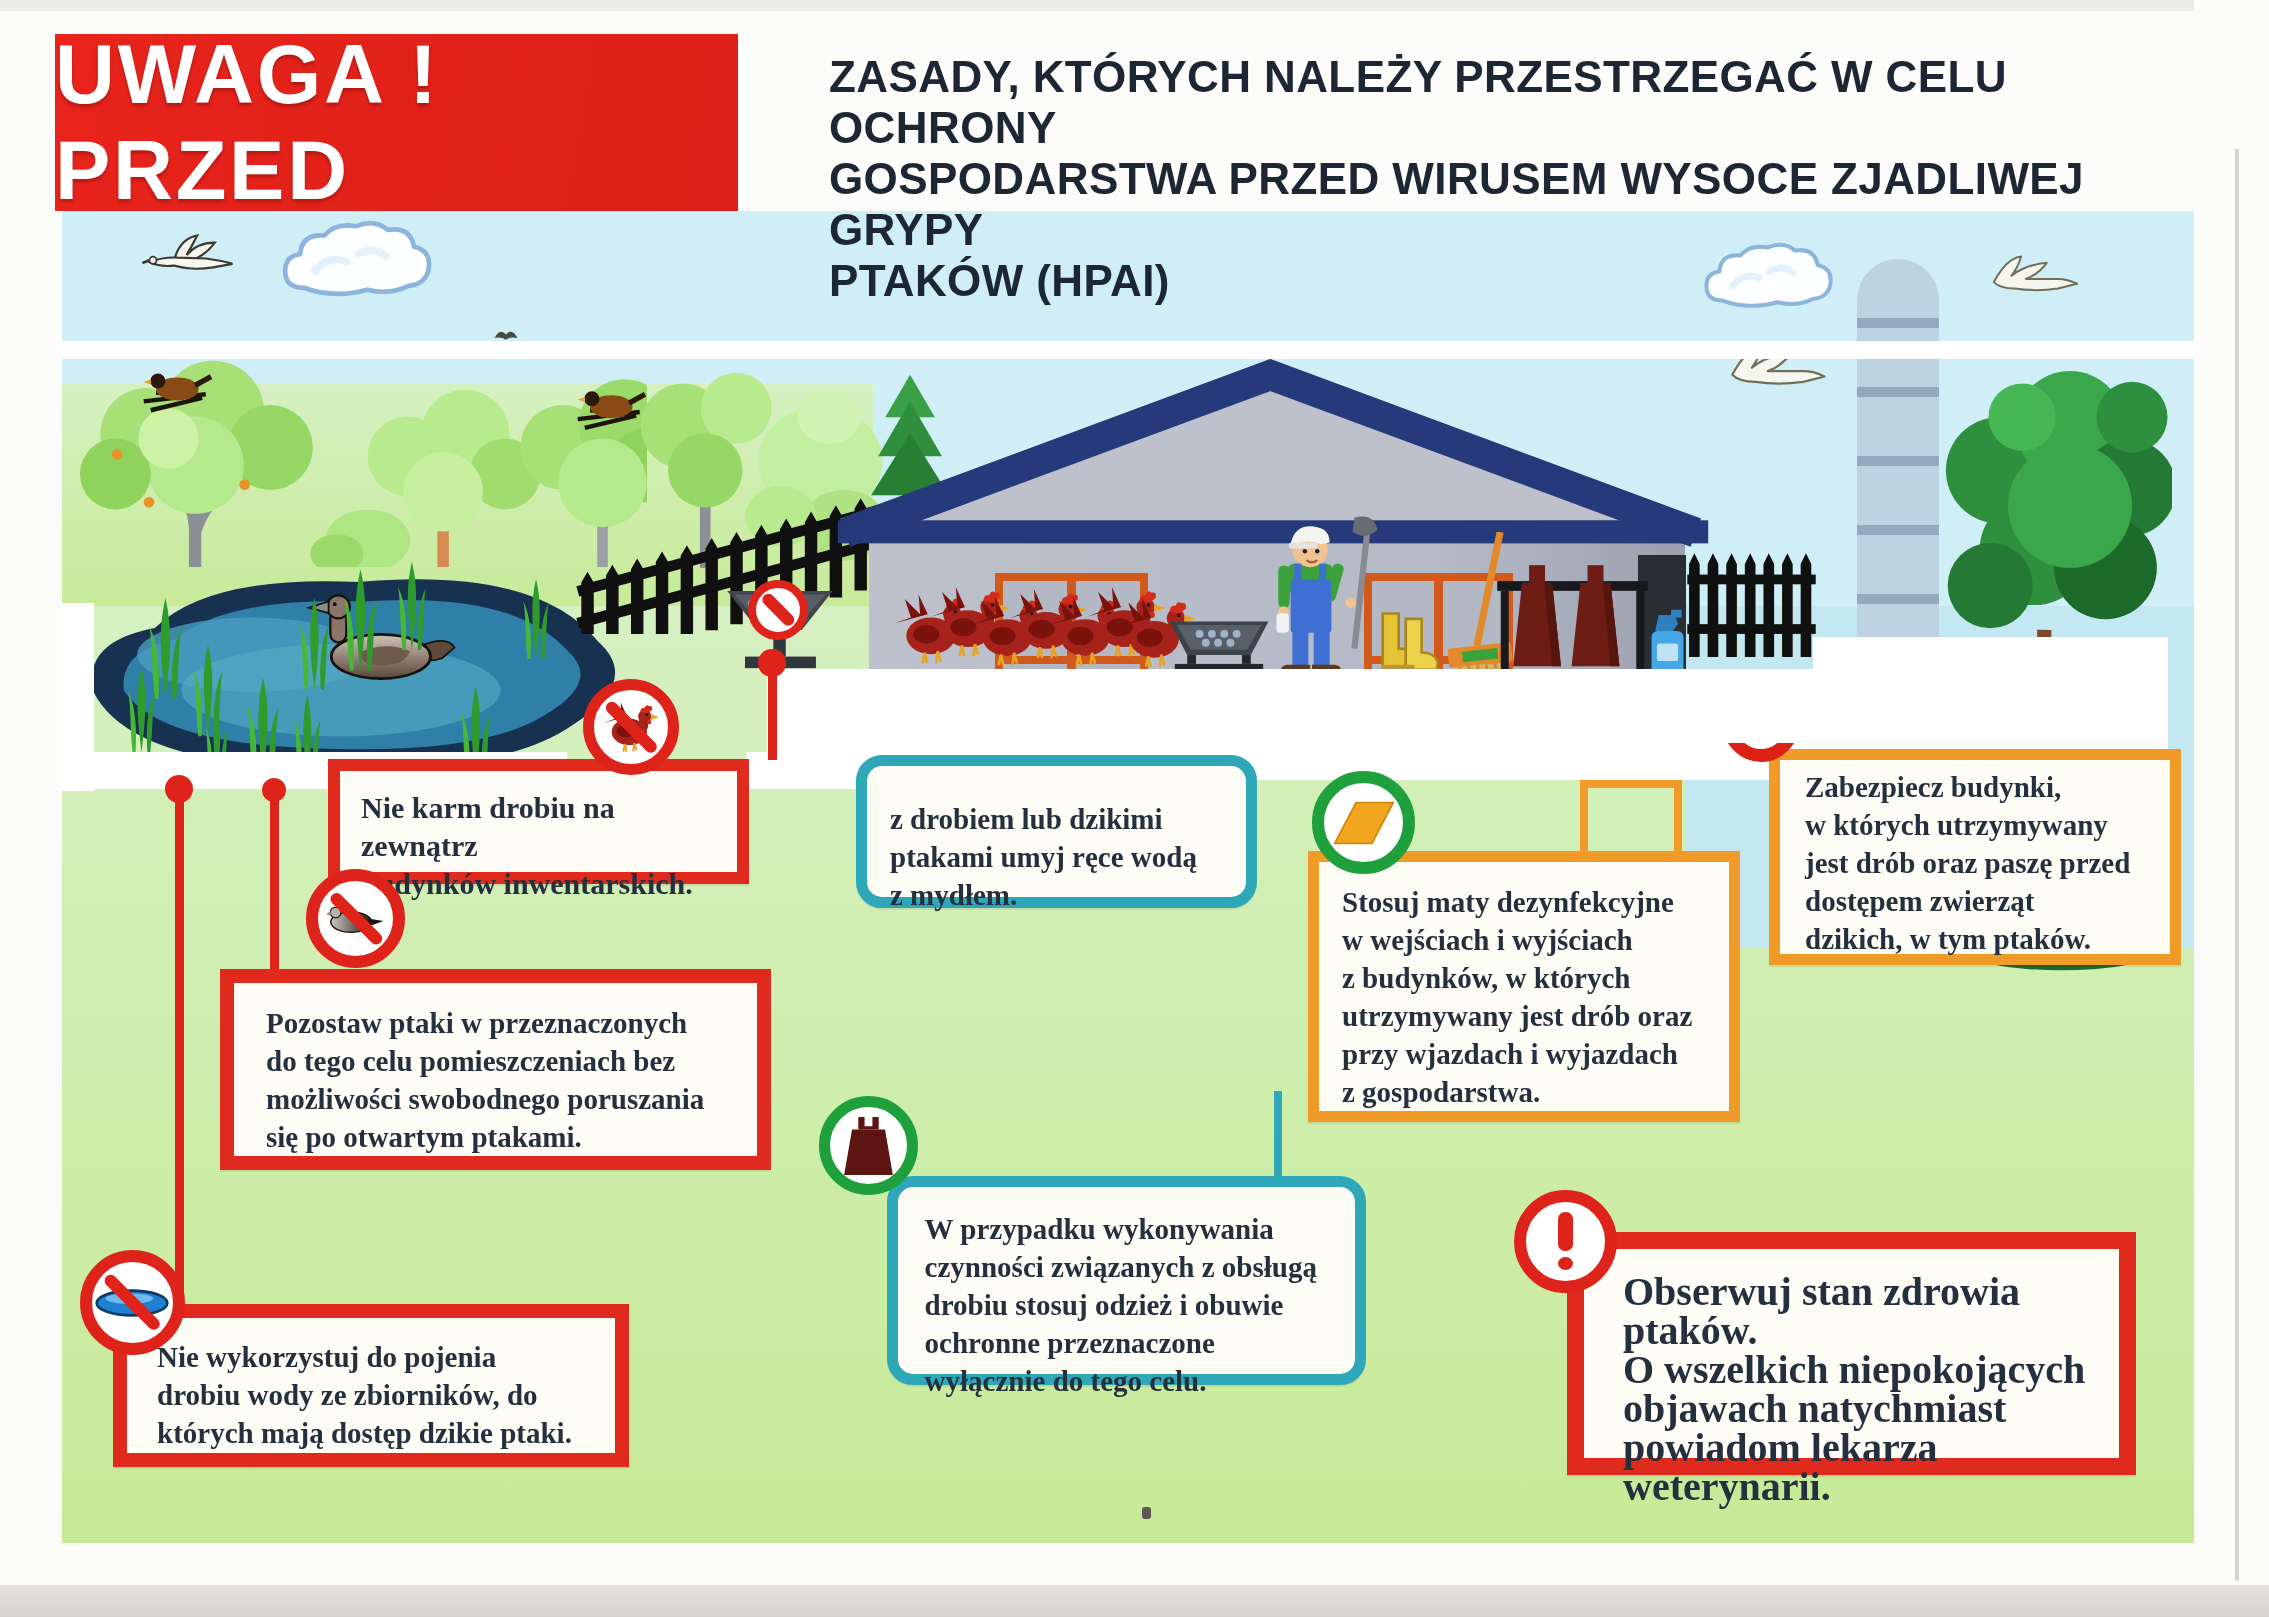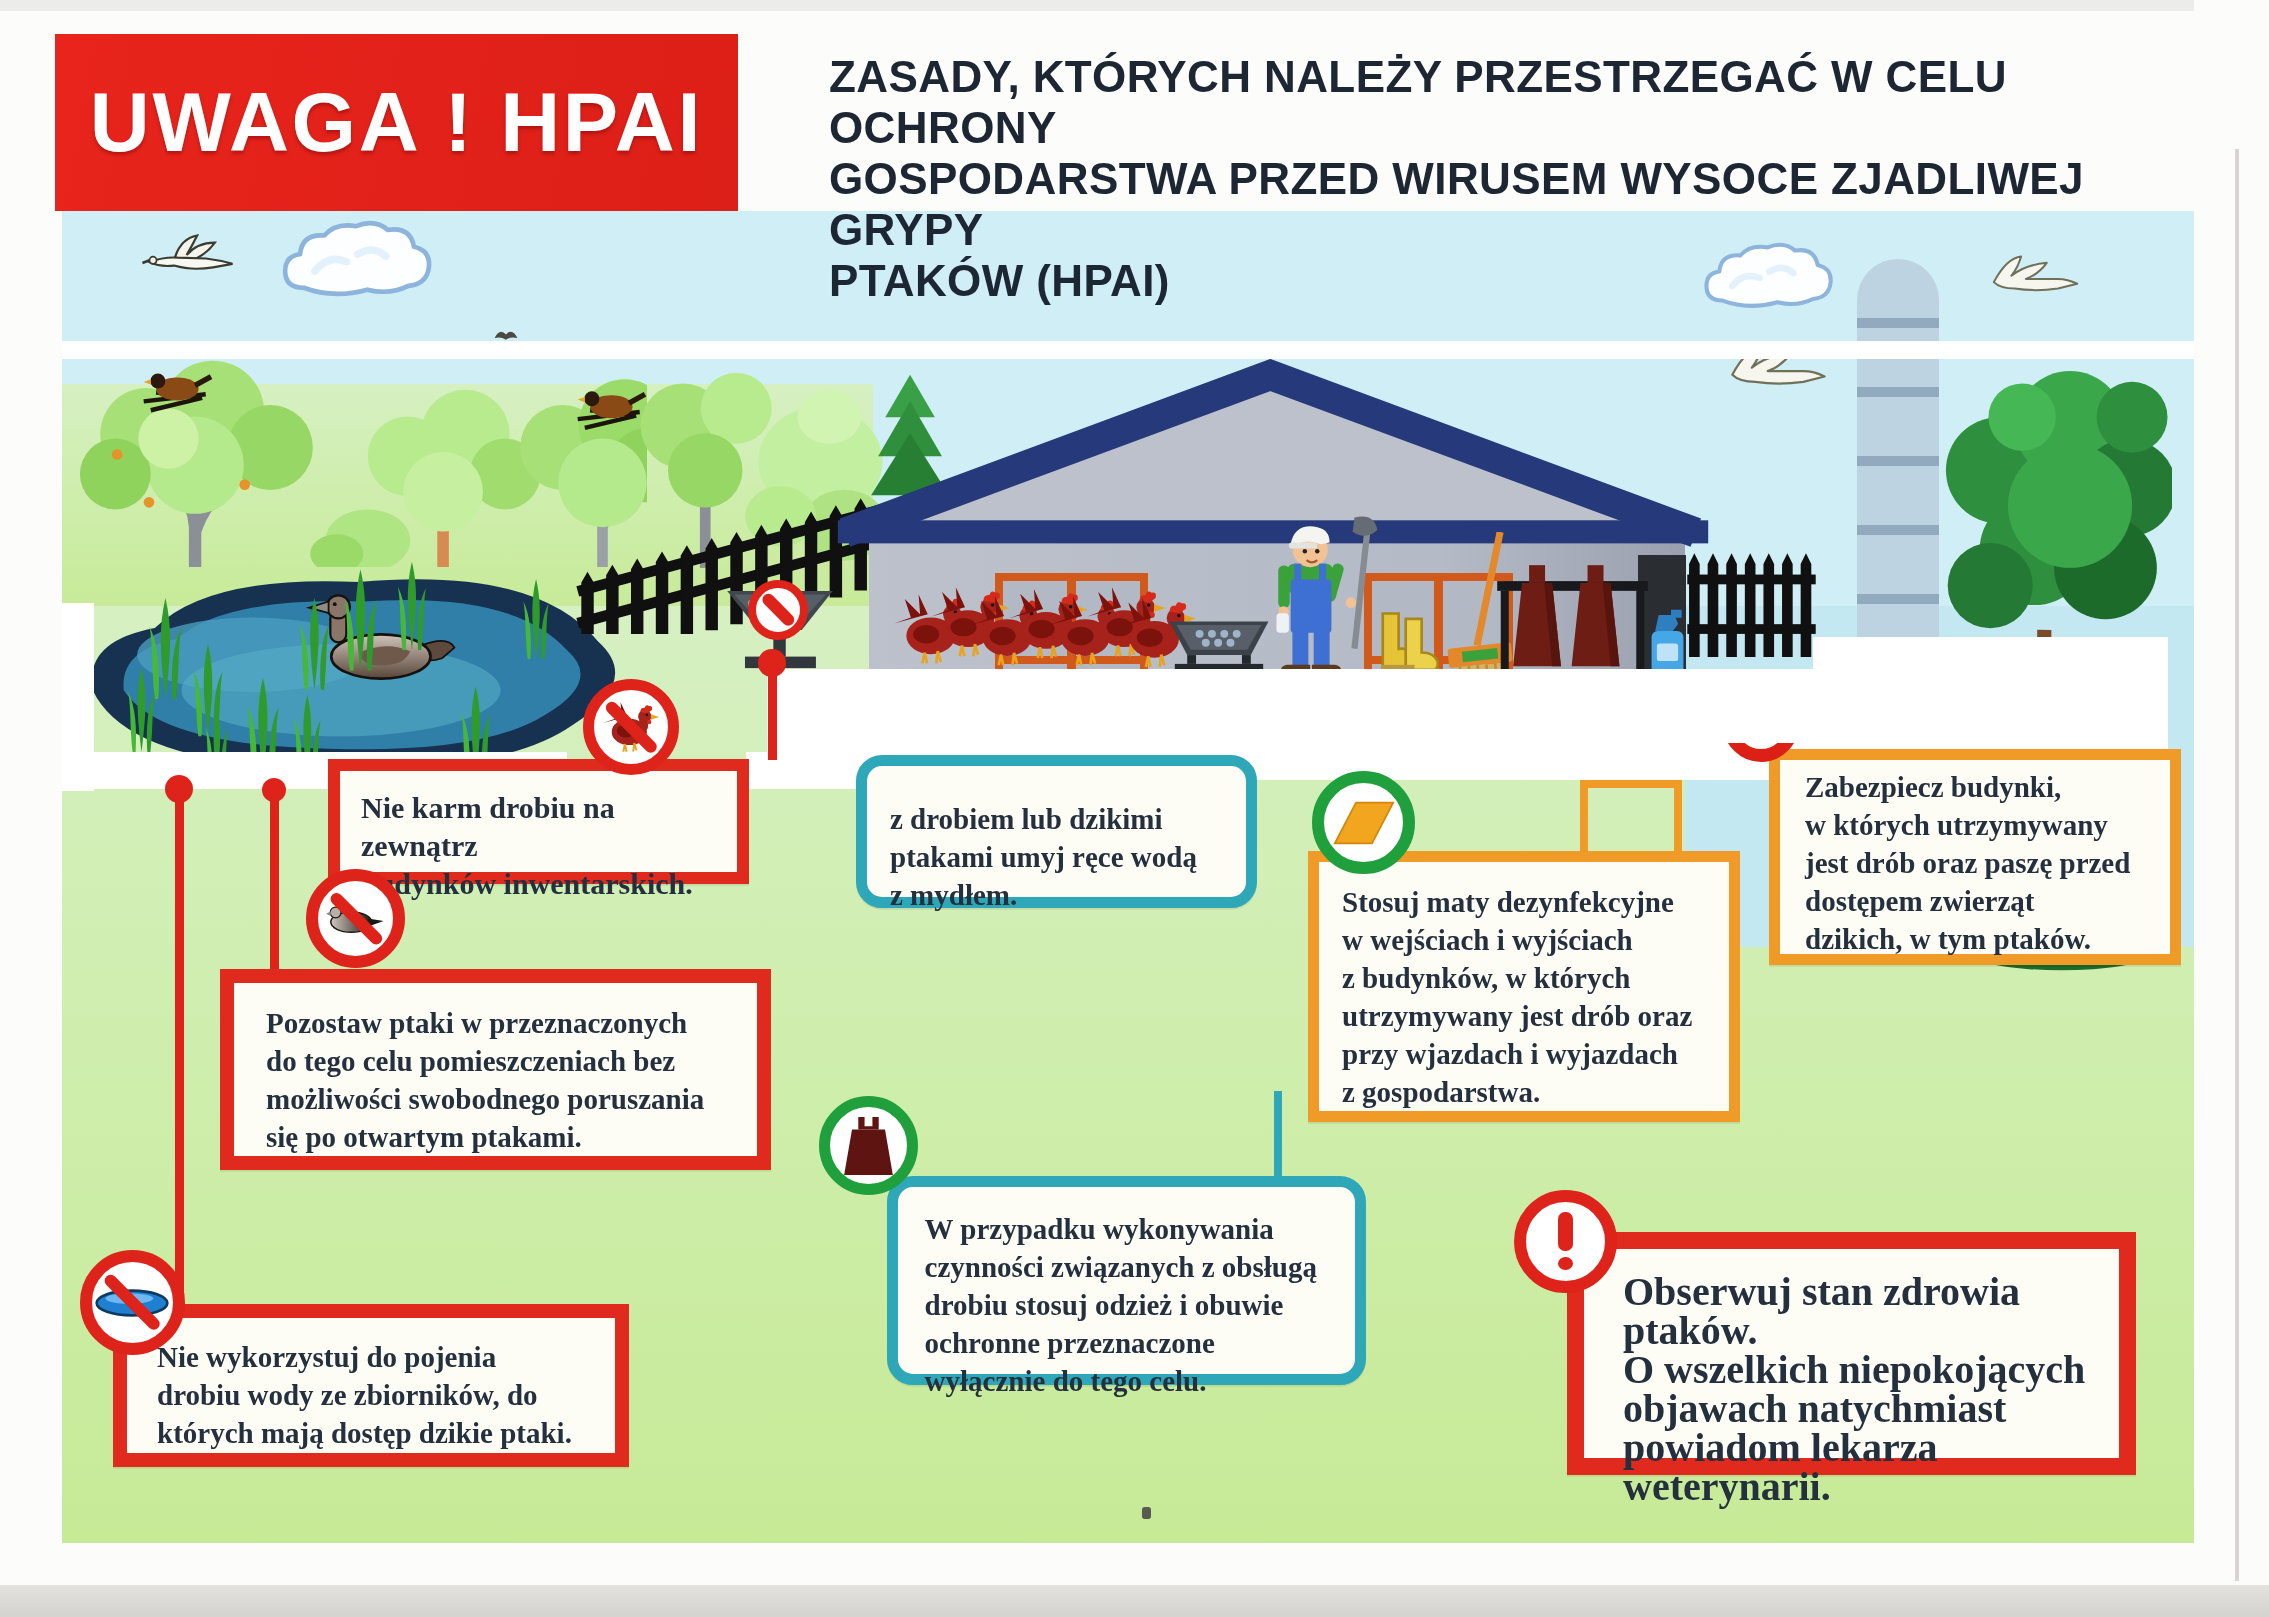--- a/index.html
+++ b/index.html
@@ -460,21 +460,21 @@
       </svg>
     </div>
     <div class="abs pr" style="left:1452px;top:979px;width:103px;height:103px;border-width:12.4px;z-index:9">
       <div class="bang" style="margin-bottom:21px"></div>
     </div>
 
     <div class="abs" style="left:1080px;top:1296px;width:8.9px;height:11.5px;background:#5a5a52;border-radius:2.7px"></div>
   </div>
 
   <div id="banner" class="abs">
-    <span id="banner-text">UWAGA ! HPAI</span>
+    <span id="banner-text">UWAGA ! PRZED</span>
   </div>
   <div id="title" class="abs">ZASADY, KTÓRYCH NALEŻY PRZESTRZEGAĆ W CELU OCHRONY
 GOSPODARSTWA PRZED WIRUSEM WYSOCE ZJADLIWEJ GRYPY
 PTAKÓW (HPAI)</div>
 
   <div class="abs margin" style="left:0;top:0;width:2270px;height:10.6px;background:#ececea;z-index:12"></div>
   <div class="abs margin" style="left:2194px;top:0;width:75px;height:1617px;z-index:12"></div>
   <div id="edge-line" class="abs" style="left:2235px;top:149px;width:3.5px;height:1432px;z-index:13"></div>
   <div class="abs margin" style="left:0;top:1543px;width:2270px;height:74px;z-index:12"></div>
   <div id="bottom-shadow" class="abs" style="left:0;top:1585px;width:2270px;height:32px;z-index:13"></div>

